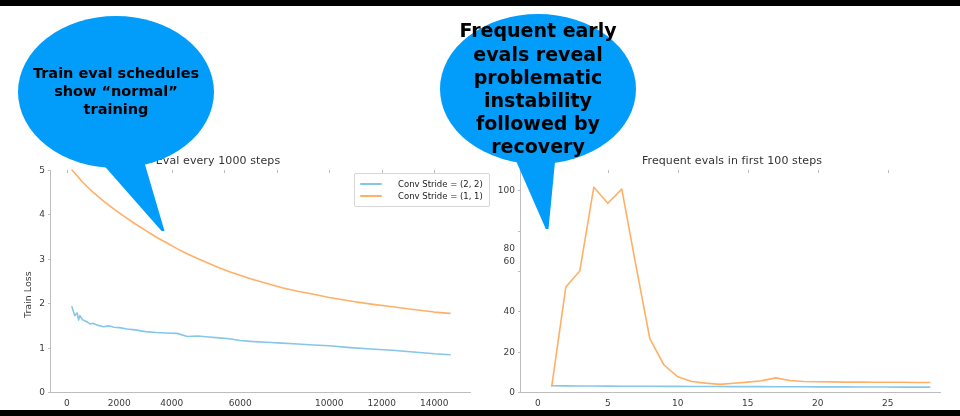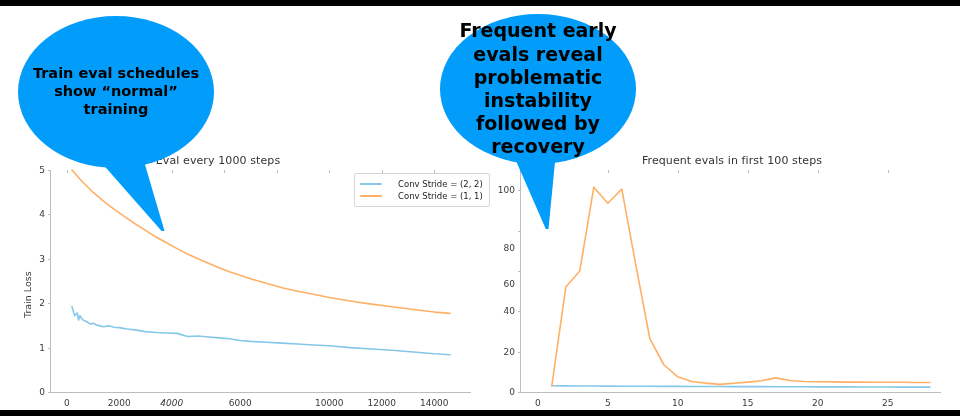--- a/index.html
+++ b/index.html
@@ -91,21 +91,21 @@
         <div class="tick tick-y" style="left: -30px; width: 24px; top: 88.8px;">3</div>
         <div class="tickmark tickmark-y" style="top: 88.8px;"></div>
         <div class="tick tick-y" style="left: -30px; width: 24px; top: 44.4px;">4</div>
         <div class="tickmark tickmark-y" style="top: 44.4px;"></div>
         <div class="tick tick-y" style="left: -30px; width: 24px; top: 0px;">5</div>
         <div class="tickmark tickmark-y" style="top: 0px;"></div>
         <div class="tick tick-x" style="left: 15.75px; top: 228px;">0</div>
         <div class="tickmark tickmark-x" style="left: 15.75px;"></div>
         <div class="tick tick-x" style="left: 68.25px; top: 228px;">2000</div>
         <div class="tickmark tickmark-x" style="left: 68.25px;"></div>
-        <div class="tick tick-x" style="left: 120.75px; top: 228px; font-style: italic;">4000</div>
+        <div class="tick tick-x" style="left: 120.75px; top: 228px;">4000</div>
         <div class="tickmark tickmark-x" style="left: 120.75px;"></div>
         <div class="tick tick-x" style="left: 173.25px; top: 228px; margin-left: 16px;">6000</div>
         <div class="tickmark tickmark-x" style="left: 173.25px;"></div>
         <div class="tick tick-x" style="left: 225.75px; top: 228px; margin-top: 39px;">8000</div>
         <div class="tickmark tickmark-x" style="left: 225.75px;"></div>
         <div class="tick tick-x" style="left: 278.25px; top: 228px;">10000</div>
         <div class="tickmark tickmark-x" style="left: 278.25px;"></div>
         <div class="tick tick-x" style="left: 330.75px; top: 228px;">12000</div>
         <div class="tickmark tickmark-x" style="left: 330.75px;"></div>
         <div class="tick tick-x" style="left: 383.25px; top: 228px;">14000</div>
@@ -130,21 +130,21 @@
       <svg class="series-svg" id="svg-right" width="420" height="222">
           <polyline points="30.80,215.74 44.80,215.84 58.80,215.95 72.80,216.05 86.80,216.15 100.80,216.19 114.80,216.25 128.80,216.31 142.80,216.35 156.80,216.39 170.80,216.45 184.80,216.51 198.80,216.55 212.80,216.59 226.80,216.63 240.80,216.67 254.80,216.71 268.80,216.75 282.80,216.79 296.80,216.83 310.80,216.87 324.80,216.91 338.80,216.95 352.80,216.99 366.80,217.04 380.80,217.08 394.80,217.12 408.80,217.16" fill="none" stroke="#85C7E8" stroke-width="1.6" stroke-linejoin="round" stroke-linecap="round"></polyline>
           <polyline points="30.80,215.95 44.80,117.05 58.80,100.91 72.80,17.15 86.80,33.30 100.80,19.17 114.80,94.85 128.80,168.52 142.80,194.75 156.80,206.86 170.80,211.51 184.80,213.12 198.80,214.33 212.80,213.32 226.80,212.11 240.80,210.70 254.80,207.87 268.80,210.50 282.80,211.51 296.80,211.71 310.80,211.91 324.80,212.11 338.80,212.11 352.80,212.31 366.80,212.31 380.80,212.31 394.80,212.51 408.80,212.51" fill="none" stroke="#FFB066" stroke-width="1.6" stroke-linejoin="round" stroke-linecap="round"></polyline>
         </svg>
     <div class="tick tick-y" style="left: -30px; width: 24px; top: 222px;">0</div>
         <div class="tickmark tickmark-y" style="top: 222px;"></div>
         <div class="tick tick-y" style="left: -30px; width: 24px; top: 181.636px;">20</div>
         <div class="tickmark tickmark-y" style="top: 181.636px;"></div>
         <div class="tick tick-y" style="left: -30px; width: 24px; top: 141.273px;">40</div>
         <div class="tickmark tickmark-y" style="top: 141.273px;"></div>
-        <div class="tick tick-y" style="left: -30px; width: 24px; top: 114px;">60</div>
+        <div class="tick tick-y" style="left: -30px; width: 24px; top: 91px;">60</div>
         <div class="tickmark tickmark-y" style="top: 100.909px;"></div>
         <div class="tick tick-y" style="left: -30px; width: 24px; top: 60.5455px; margin-top: 17px;">80</div>
         <div class="tickmark tickmark-y" style="top: 60.5455px;"></div>
         <div class="tick tick-y" style="left: -30px; width: 24px; top: 20.1818px;">100</div>
         <div class="tickmark tickmark-y" style="top: 20.1818px;"></div>
         <div class="tick tick-x" style="left: 16.8px; top: 228px;">0</div>
         <div class="tickmark tickmark-x" style="left: 16.8px;"></div>
         <div class="tick tick-x" style="left: 86.8px; top: 228px;">5</div>
         <div class="tickmark tickmark-x" style="left: 86.8px;"></div>
         <div class="tick tick-x" style="left: 156.8px; top: 228px;">10</div>

